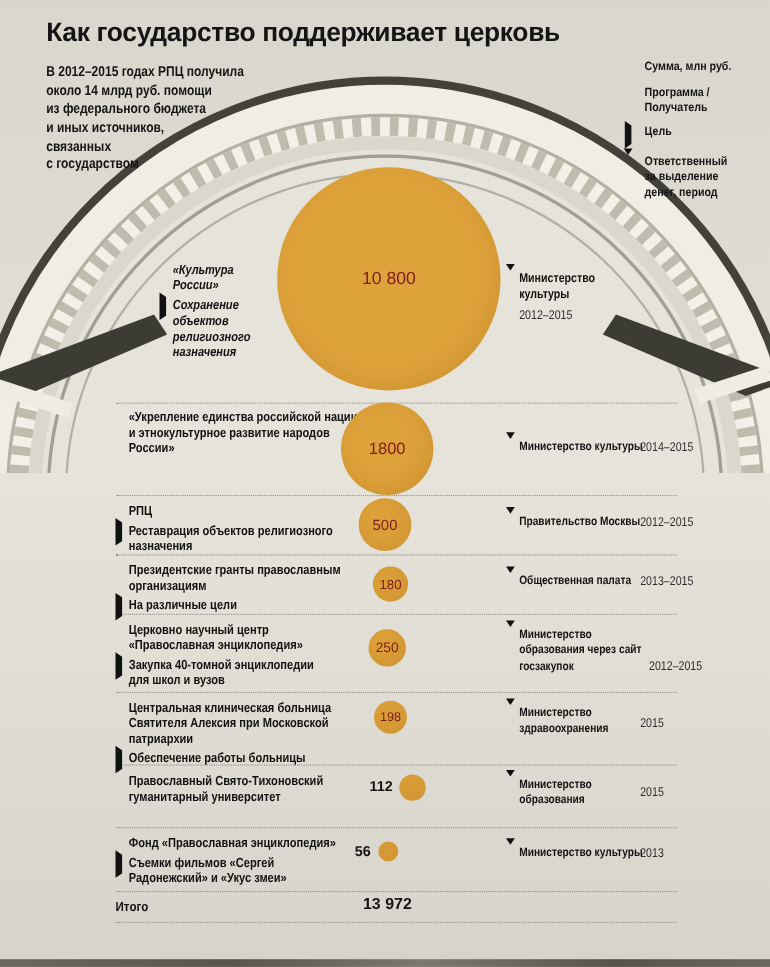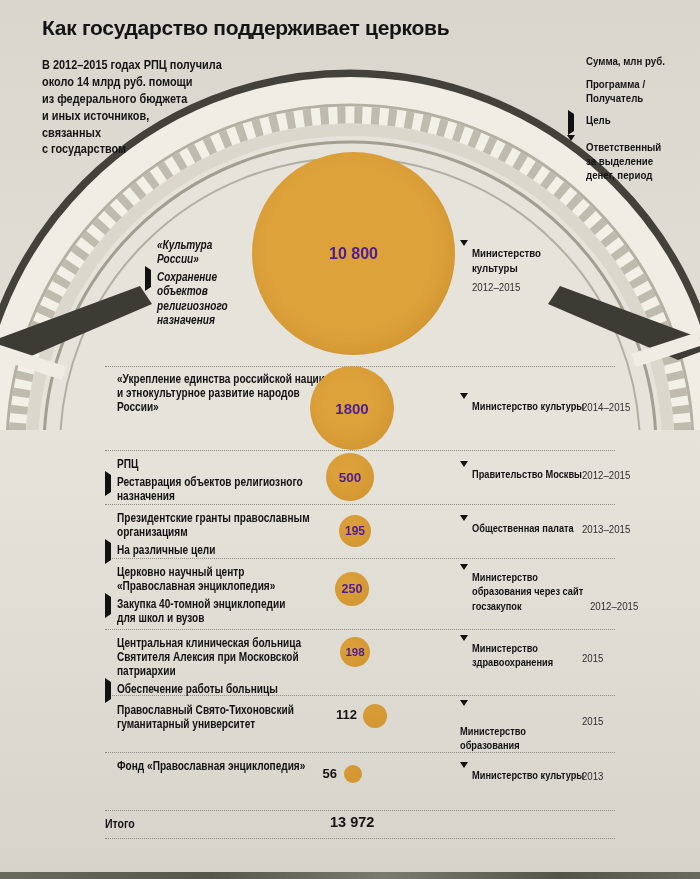--- a/index.html
+++ b/index.html
@@ -12,26 +12,26 @@
   .sep{position:absolute;left:105px;width:510px;border-top:1px dotted #8f8c84;z-index:1;}
   .row{position:absolute;left:0;width:700px;z-index:2;}
   .leftcol{position:absolute;}
   .entry{display:flex;align-items:flex-start;margin-bottom:4px;}
   .mk{flex:0 0 12px;position:relative;}
   .dotmk{width:4px;height:4px;border-radius:50%;background:#111;margin-top:6px;}
   .tri-r{width:0;height:0;border-left:6px solid #111;border-top:4px solid transparent;border-bottom:4px solid transparent;margin-top:3px;}
   .tri-d{width:0;height:0;border-top:6px solid #111;border-left:4px solid transparent;border-right:4px solid transparent;margin-top:4px;}
   .txt{font-weight:bold;font-size:12px;line-height:1.18;color:#121212;transform:scaleX(0.84);transform-origin:0 0;}
   .bubble{position:absolute;border-radius:50%;background:#DEA23B;display:flex;align-items:center;justify-content:center;box-shadow:inset -4px -6px 18px rgba(150,95,10,0.18);}
-  .bubble span{font-weight:bold;color:#4c1d95;}
+  .bubble span{font-weight:normal;color:#7f1d1d;}
   .rightcol{position:absolute;left:460px;display:flex;}
   .ministry{font-weight:bold;font-size:11px;line-height:1.3;transform:scaleX(0.84);transform-origin:0 0;color:#121212;}
   .period{position:absolute;font-size:11.5px;font-weight:normal;color:#2e2e2e;transform:scaleX(0.84);transform-origin:0 0;white-space:nowrap;}
   .val-out{position:absolute;text-align:right;font-weight:bold;font-size:13px;color:#141414;}
-  .title{position:absolute;left:42px;top:16px;font-size:21px;font-weight:bold;letter-spacing:-0.3px;white-space:nowrap;}
+  .title{position:absolute;left:42px;top:16px;font-size:24px;font-weight:bold;letter-spacing:-0.3px;white-space:nowrap;}
   .subtitle{position:absolute;left:42px;top:57px;font-size:13px;font-weight:bold;line-height:1.3;transform:scaleX(0.84);transform-origin:0 0;}
   .legend{position:absolute;left:566px;top:54px;width:120px;z-index:2;}
   .legend .entry{margin-bottom:9px;}
   .legend .mk{flex:0 0 20px;}
   .ltxt{font-weight:bold;font-size:11px;line-height:1.25;transform:scaleX(0.88);transform-origin:0 0;}
   .sum-dot{width:15px;height:15px;border-radius:50%;background:#DEA23B;margin-top:-1px;}
   .footer{position:absolute;top:847px;left:0;width:700px;height:20px;z-index:2;font-size:11px;margin-top:32px;}
   .foot-left{position:absolute;left:105px;top:0;font-weight:bold;transform:scaleX(0.88);transform-origin:0 0;}
   .foot-right{position:absolute;right:85px;top:0;display:flex;gap:14px;white-space:nowrap;}
   .flabel{font-weight:normal;color:#2c2c2c;}
@@ -166,21 +166,21 @@
       <div class="entry">
         <span class="mk"><span class="dotmk"></span></span>
         <span class="txt" style="width:250px;">Президентские гранты православным организациям</span>
       </div>
       <div class="entry">
         <span class="mk"><span class="tri-r"></span></span>
         <span class="txt" style="width:250px;">На различные цели</span>
       </div>
     </div>
     <div class="bubble" style="left:339px;top:11px;width:32px;height:32px;">
-      <span style="font-size:12px;">195</span>
+      <span style="font-size:12px;">180</span>
     </div>
     <div class="rightcol" style="top:17px;">
       <span class="mk"><span class="tri-d"></span></span>
       <span class="ministry" style="width:200px;white-space:nowrap;">Общественная палата</span>
     </div>
     <div class="period" style="left:582px;top:19px;">2013–2015</div>
   </div>
 
   <div class="row" style="top:558px;height:71px;">
     <div class="leftcol" style="left:105px;top:7px;">
@@ -226,32 +226,36 @@
 
   <div class="row" style="top:695px;height:57px;">
     <div class="leftcol" style="left:105px;top:8px;">
       <div class="entry">
         <span class="mk"><span class="dotmk"></span></span>
         <span class="txt" style="width:250px;">Православный Свято-Тихоновский гуманитарный университет</span>
       </div>
     </div>
     <div class="val-out" style="left:305px;width:52px;top:12px;">112</div>
     <div class="bubble" style="left:363px;top:9px;width:24px;height:24px;"></div>
-    <div class="rightcol" style="top:11px;flex-direction:column;">
+    <div class="rightcol" style="top:11px;">
       <span class="mk"><span class="tri-d"></span></span>
       <span class="ministry" style="width:120px;">Министерство образования</span>
     </div>
     <div class="period" style="left:582px;top:20px;">2015</div>
   </div>
 
   <div class="row" style="top:752px;height:58px;">
     <div class="leftcol" style="left:105px;top:7px;">
       <div class="entry">
         <span class="mk"><span class="dotmk"></span></span>
         <span class="txt" style="width:250px;">Фонд «Православная энциклопедия»</span>
+      </div>
+      <div class="entry">
+        <span class="mk"><span class="tri-r"></span></span>
+        <span class="txt" style="width:180px;">Съемки фильмов «Сергей Радонежский» и «Укус змеи»</span>
       </div>
     </div>
     <div class="val-out" style="left:292px;width:45px;top:14px;">56</div>
     <div class="bubble" style="left:344px;top:13px;width:18px;height:18px;"></div>
     <div class="rightcol" style="top:16px;">
       <span class="mk"><span class="tri-d"></span></span>
       <span class="ministry" style="width:200px;white-space:nowrap;">Министерство культуры</span>
     </div>
     <div class="period" style="left:582px;top:18px;">2013</div>
   </div>

